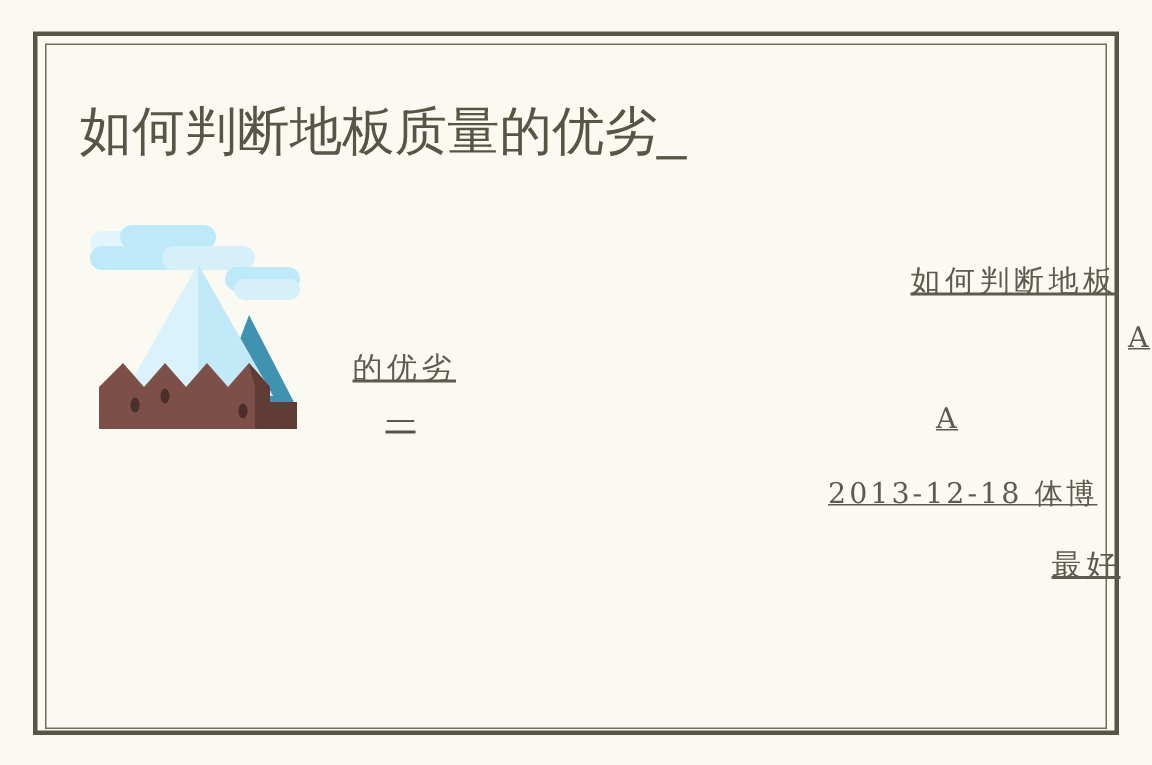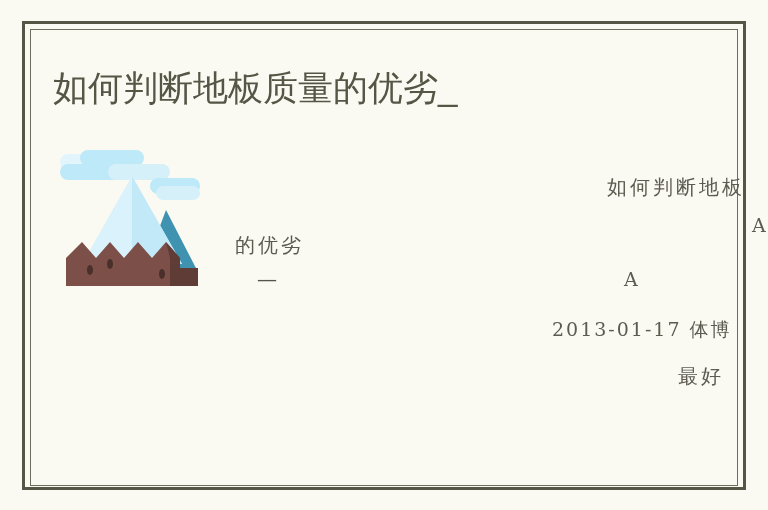--- a/index.html
+++ b/index.html
@@ -73,20 +73,21 @@
     width: 160px;
     height: 152px;
   }
 
   
   .frag {
     position: absolute;
     color: #6a675c;
     font-family: "DejaVu Serif", serif;
     white-space: nowrap;
+    text-decoration: underline;
   }
   .frag-cn {
     font-size: 20px;
     line-height: 22px;
     letter-spacing: 3px;
     color: #5d5a50;
   }
   .frag-latin {
     font-size: 19px;
     line-height: 22px;
@@ -95,21 +96,21 @@
     font-family: "DejaVu Serif", serif;
   }
 
   .frag-left-1  { left: 235px; top: 234px; }
   .frag-left-2  { left: 257px; top: 268px; font-size: 20px; color: #55534a; letter-spacing: 0; }
 
   .frag-right-1 { left: 607px; top: 176px; }
   .frag-right-2 { left: 752px; top: 214px; }
   .frag-right-3 { left: 624px; top: 268px; }
   .frag-right-4 { left: 552px; top: 318px; letter-spacing: 2px; }
-  .frag-right-5 { left: 678px; top: 365px; }
+  .frag-right-5 { left: 701px; top: 365px; }
 </style>
 </head>
 <body>
 
 <div id="page">
 
   <div class="frame-outer"></div>
   <div class="frame-inner"></div>
 
   <div class="title">如何判断地板质量的优劣_</div>
@@ -145,17 +146,17 @@
   <div class="frag frag-cn frag-left-1">的优劣</div>
 
   <div class="frag frag-cn frag-left-2">—</div>
 
   <div class="frag frag-cn frag-right-1">如何判断地板</div>
 
   <div class="frag frag-latin frag-right-2">A</div>
 
   <div class="frag frag-latin frag-right-3">A</div>
 
-  <div class="frag frag-latin frag-right-4">2013-01-17 体博</div>
+  <div class="frag frag-latin frag-right-4">2013-12-18 体博</div>
 
   <div class="frag frag-cn frag-right-5">最好</div>
 
 </div>
 
 </body></html>

